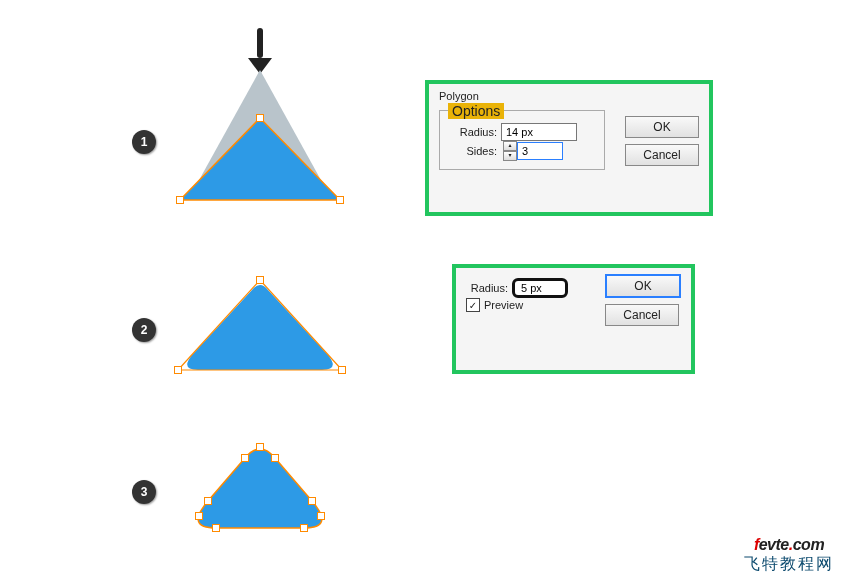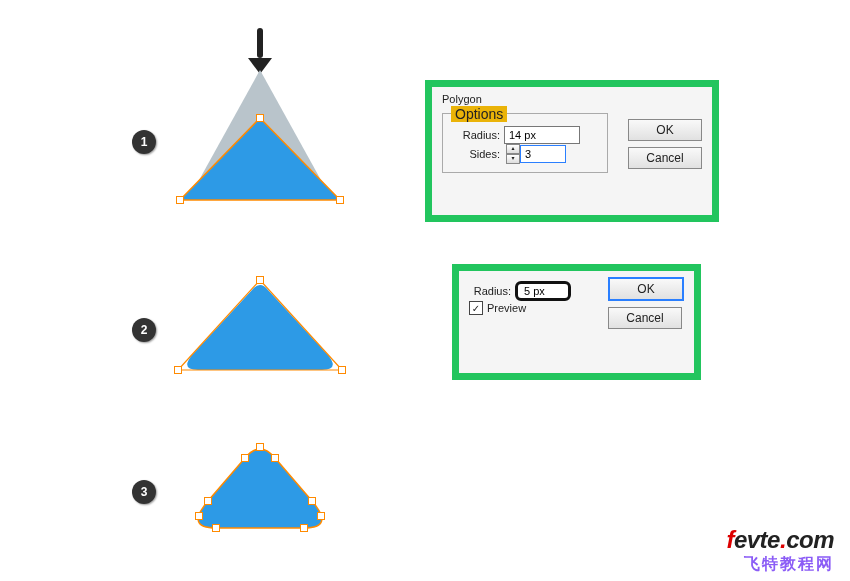--- a/index.html
+++ b/index.html
@@ -1,44 +1,44 @@
 <!DOCTYPE html>
 <html><head>
 <meta charset="utf-8">
 <style>
   body { margin: 0; padding: 0; font-family: Tahoma, Arial, sans-serif; font-size: 11px; background: #fff; }
   .canvas { position: relative; width: 850px; height: 581px; border-bottom: 1px solid #ccc; }
   .step-badge { position: absolute; width: 24px; height: 24px; border-radius: 50%; background: #333; color: #fff; display: flex; align-items: center; justify-content: center; font-size: 12px; font-weight: bold; box-shadow: 1px 1px 2px rgba(0,0,0,.4); }
   .shape-area { position: absolute; }
   .anchor { position: absolute; width: 6px; height: 6px; background: #fff; border: 1px solid #ff8a00; transform: translate(-50%,-50%); }
 
-  .dialog { position: absolute; background: #f5f5f5; border: 7px solid #22c55e; font-size: 11px; color: #222; }
+  .dialog { position: absolute; background: #f5f5f5; border: 4px solid #22c55e; font-size: 11px; color: #222; }
   .dialog-title { padding: 6px 10px 4px 10px; font-size: 11px; }
   .dialog-body { padding: 4px 10px 10px 10px; position: relative; }
   .options-box { border: 1px solid #aaa; padding: 12px 12px 8px 12px; position: relative; width: 140px; }
   .options-legend { position: absolute; top: -8px; left: 8px; background: #eab308; padding: 0 4px; font-size: 14px; }
   .row { display: flex; align-items: center; }
   .row-label { width: 45px; text-align: right; margin-right: 4px; }
   .txt { border: 1px solid #777; background: #fff; height: 18px; padding: 0 4px; font-size: 11px; box-sizing: border-box; }
   .btn-col { position: absolute; top: 10px; right: 10px; display: flex; flex-direction: column; gap: 6px; }
   .btn { width: 72px; height: 20px; border: 1px solid #888; background: linear-gradient(#f9f9f9,#e1e1e1); font-size: 12px; display: flex; align-items: center; justify-content: center; cursor: pointer; }
   .btn.primary { border: 2px solid #2a7fff; }
   .spin-btns { display: flex; flex-direction: column; margin-left: 2px; }
   .spin-btns div { width: 12px; height: 8px; border: 1px solid #888; background: linear-gradient(#fff,#ddd); font-size: 6px; line-height: 6px; text-align:center; cursor:pointer; }
   .strong-input { border: 3px solid #111; border-radius: 6px; height: 20px; padding: 0 6px; background: #fff; font-size: 11px; box-sizing: border-box; }
   .checkbox { width: 12px; height: 12px; border: 1px solid #444; margin-right: 4px; display:inline-flex; align-items:center; justify-content:center; font-size:10px; background:#fff; }
 
   .arrow { position: absolute; left: 248px; top: 28px; }
   .arrow-stem { width: 6px; height: 30px; background: #222; border-radius: 3px; margin-left: 9px; }
   .arrow-head { width: 0; height: 0; border-left: 12px solid transparent; border-right: 12px solid transparent; border-top: 16px solid #222; }
 
   .logo { position: absolute; right: 16px; bottom: 6px; text-align: right; }
-  .logo-top { font-size: 24px; font-weight: bold; font-style: italic; color: #222; letter-spacing: -0.5px; text-align: center; }
+  .logo-top { font-size: 16px; font-weight: bold; font-style: italic; color: #222; letter-spacing: -0.5px; text-align: center; }
   .logo-top .red { color: #d00; }
-  .logo-cn { font-size: 16px; font-weight: bold; color: #8b5cf6; letter-spacing: 2px; }
+  .logo-cn { font-size: 16px; font-weight: normal; color: #0c4a6e; letter-spacing: 2px; }
 </style>
 </head>
 <body>
 
 <div class="canvas">
 
   <div class="arrow">
     <div class="arrow-stem"></div>
     <div class="arrow-head"></div>
   </div>

